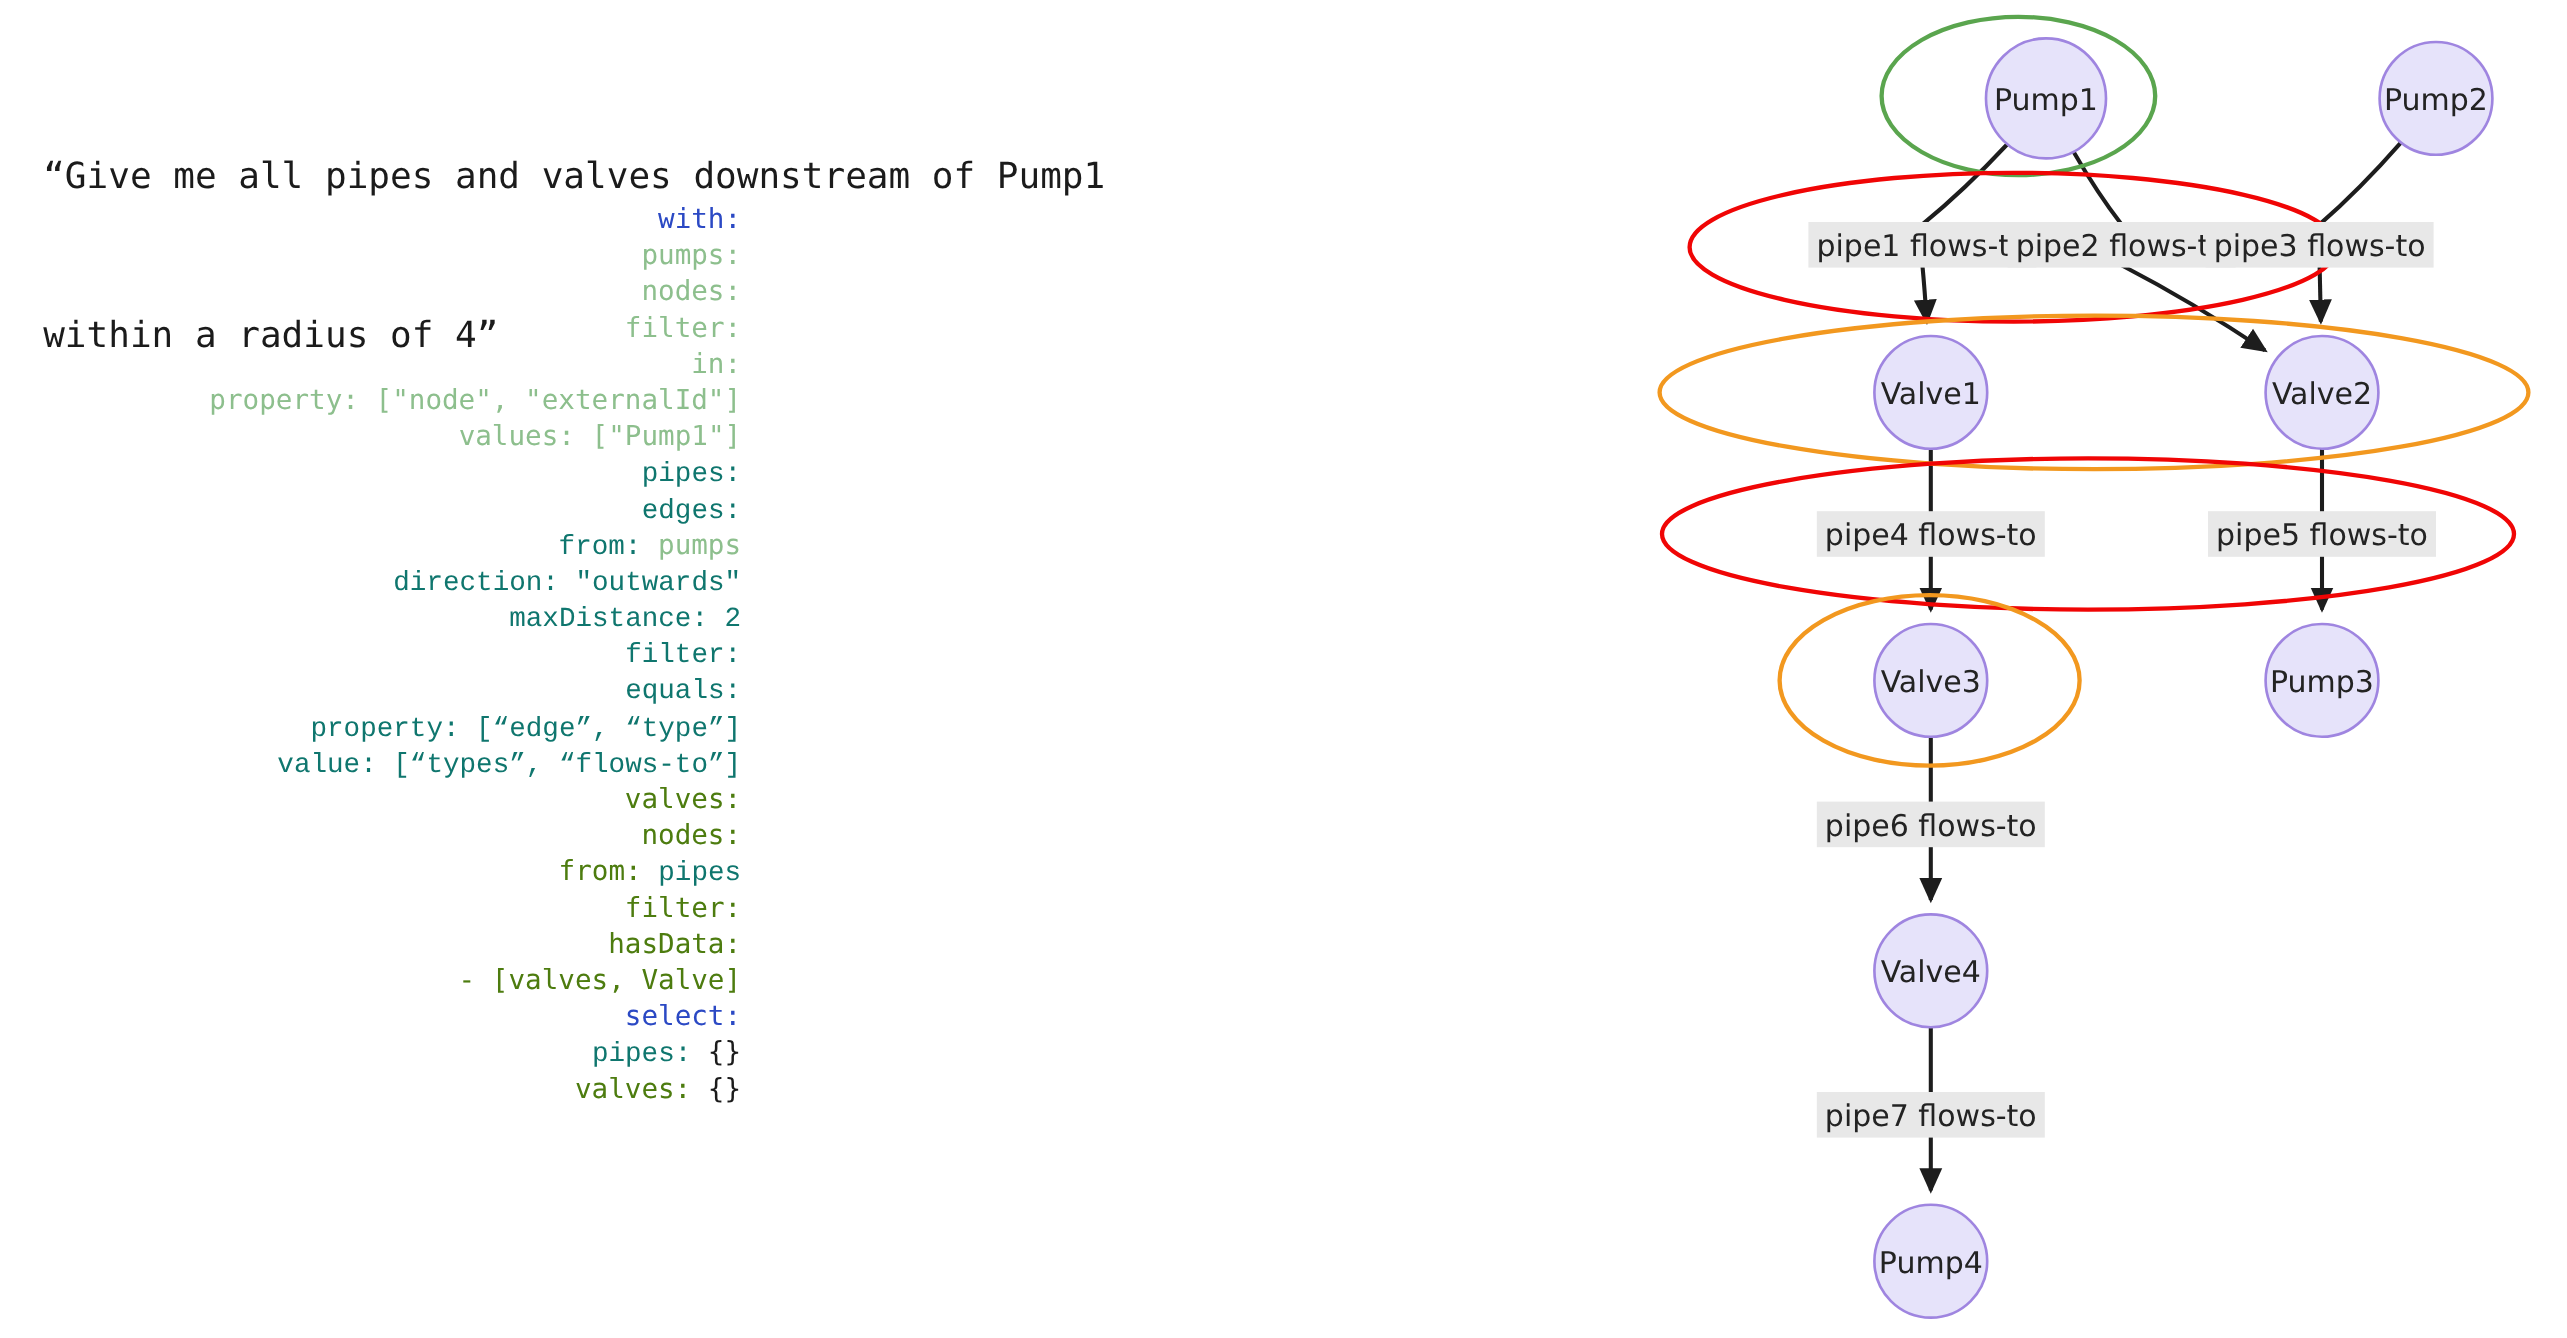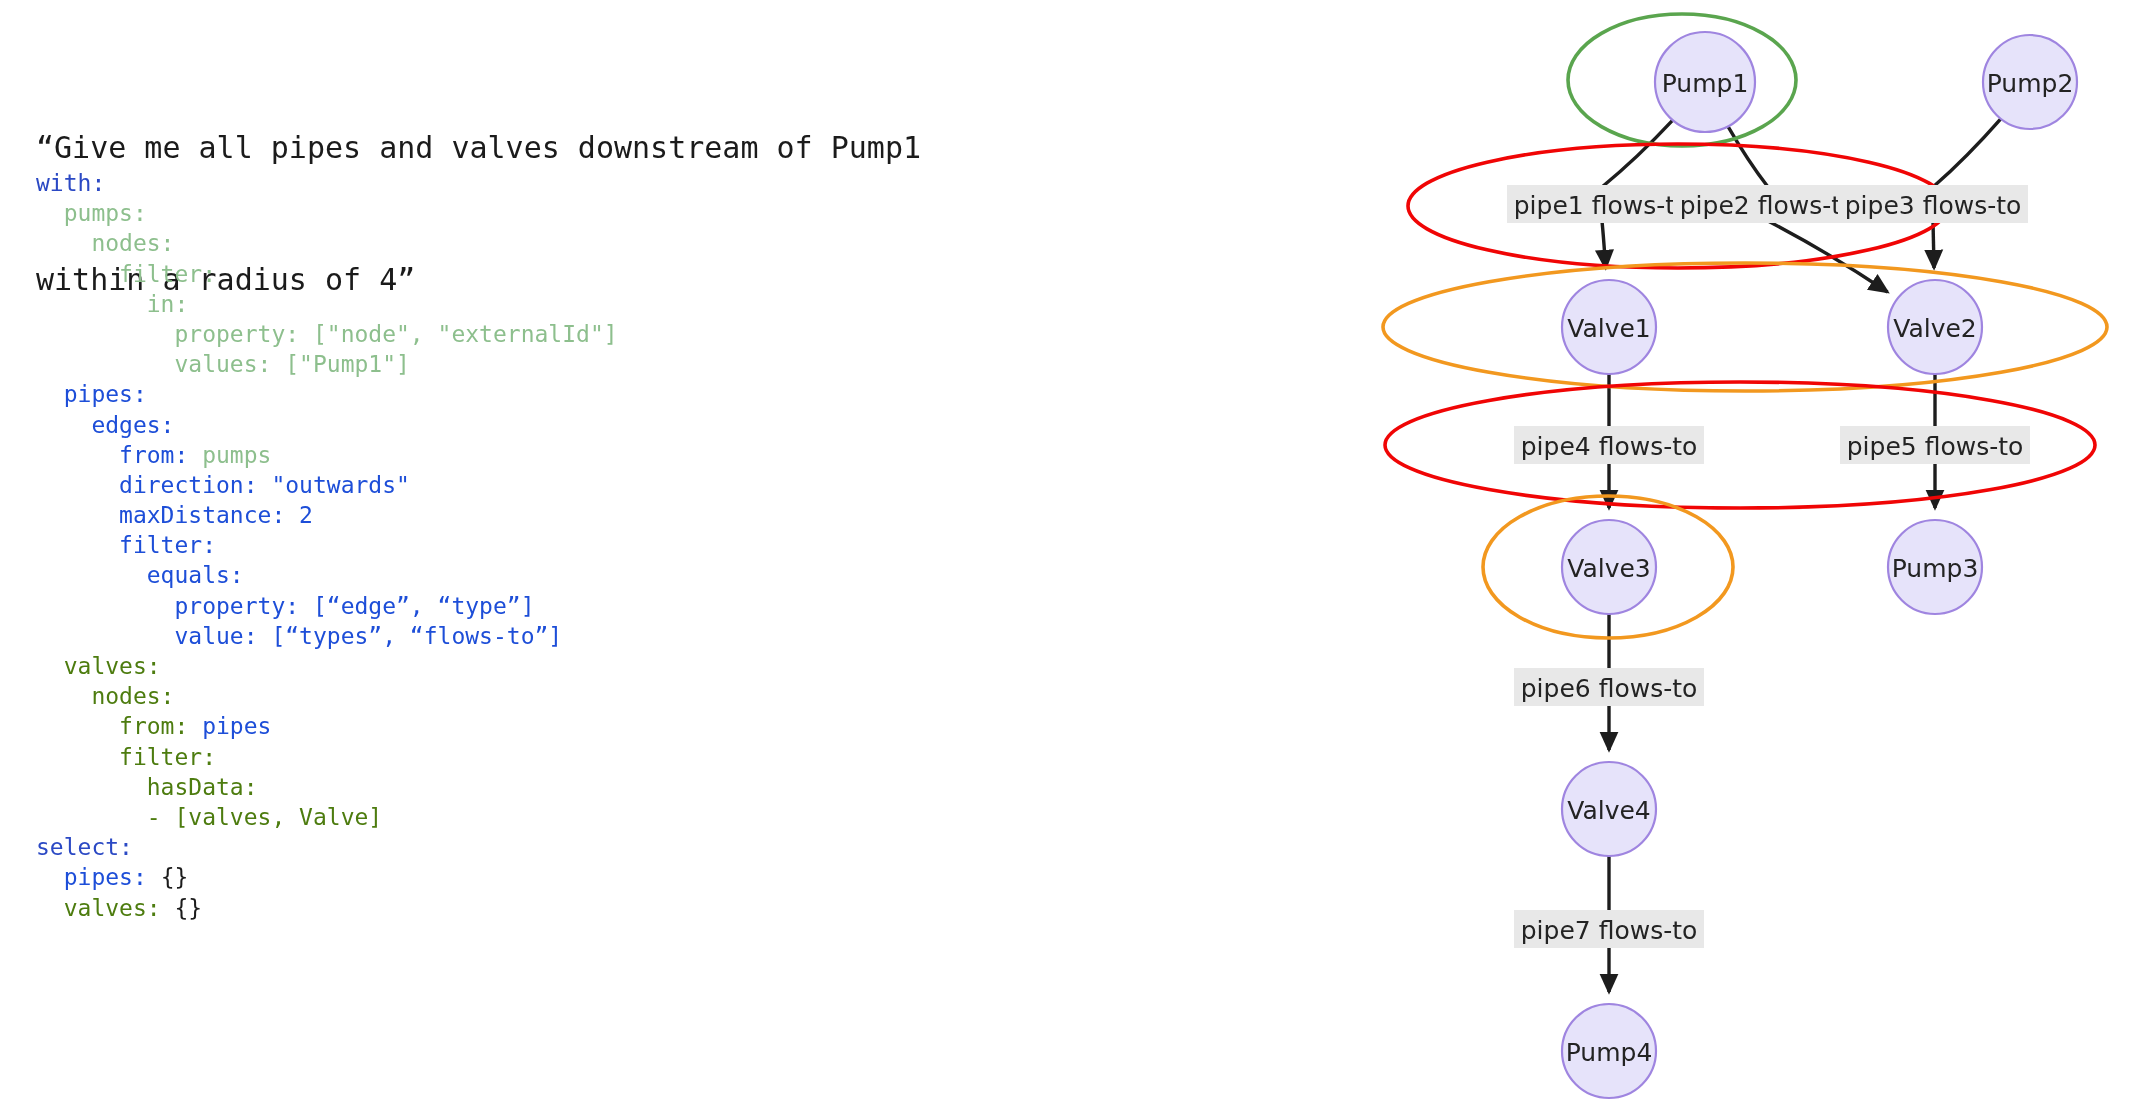--- a/index.html
+++ b/index.html
@@ -38,25 +38,26 @@
   }
 
   #code-block {
     position: absolute;
     left: 36px;
     top: 168px;
     font-family: "DejaVu Sans Mono", "Liberation Mono", monospace;
     font-size: 23px;
     line-height: 30.2px;
     white-space: pre;
+    text-align: right;
   }
   #code-block .ln { display: block; height: 30.2px; }
   .t-key      { color: #2b49c4; }
   .t-green    { color: #8dbf8d; }
-  .t-red      { color: #1d4ed8; }
+  .t-red      { color: #0f766e; font-family: Liberation Mono, monospace; }
   .t-orange   { color: #4d7c0f; }
   .t-plain    { color: #1b1b1b; }
 
   
   #graph-panel {
     position: absolute;
     left: 1380px;
     top: 0;
     width: 759px;
     height: 1115px;

